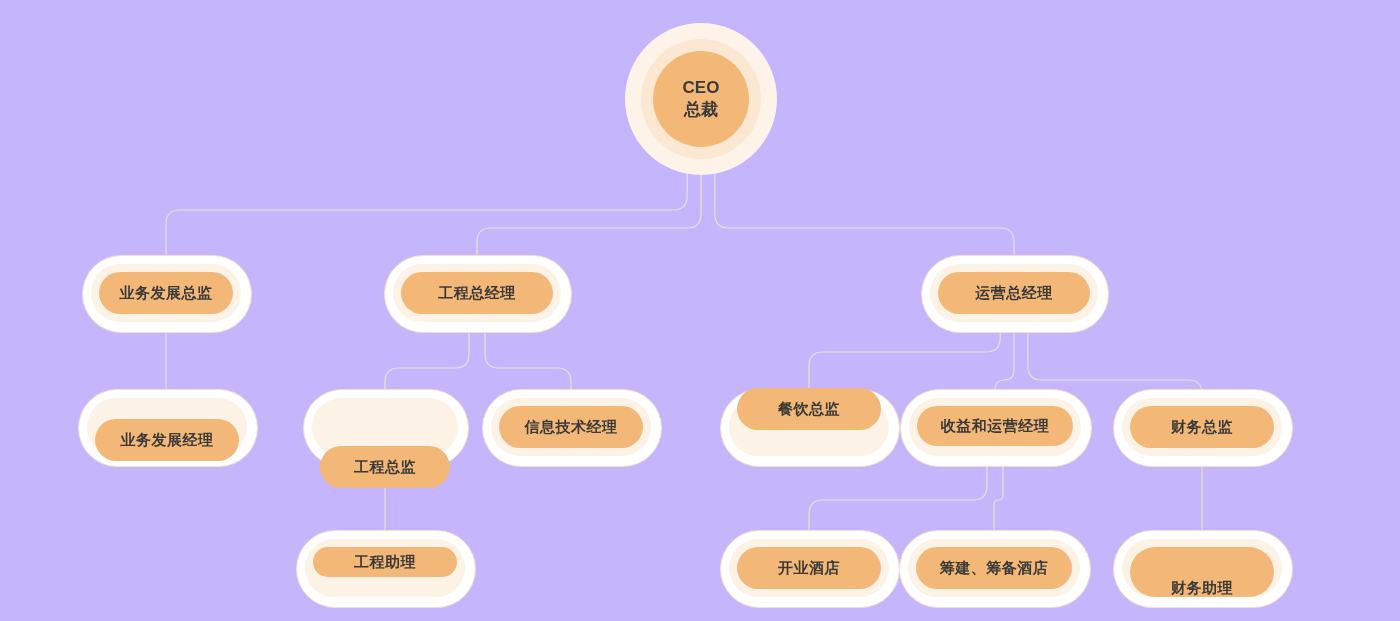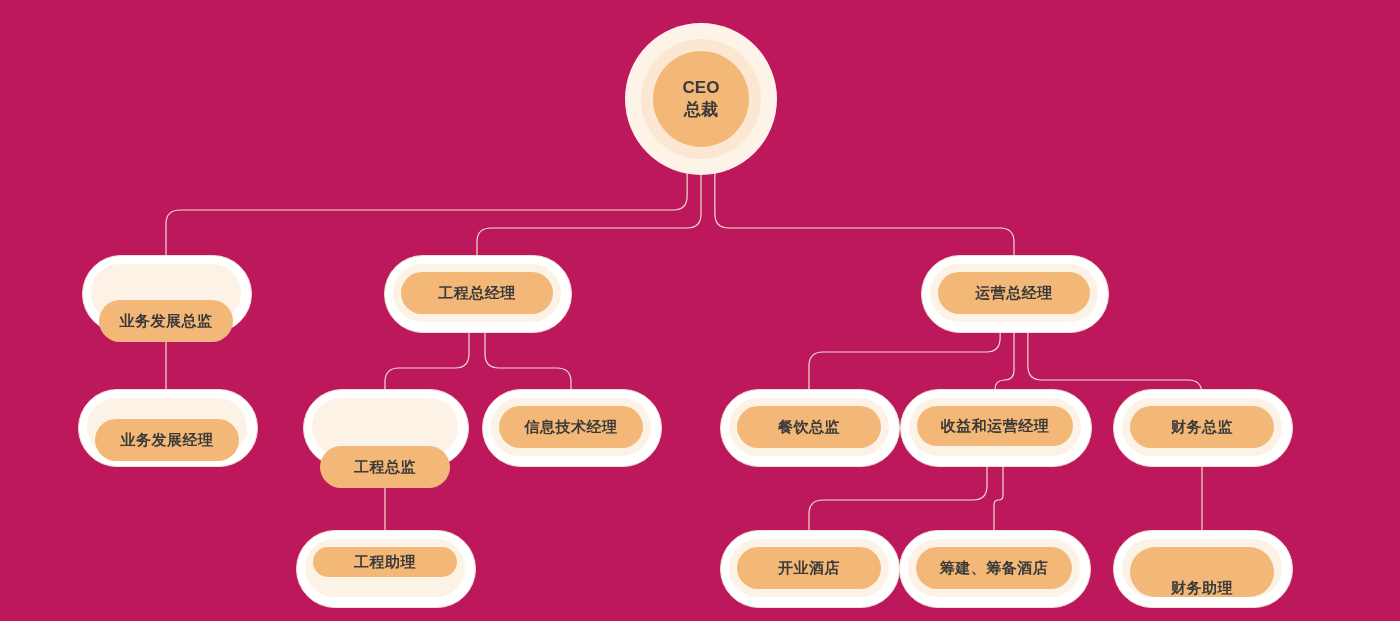--- a/index.html
+++ b/index.html
@@ -8,21 +8,21 @@
     padding: 0;
     background: #ffffff;
   }
   body {
     font-family: "Liberation Sans", "DejaVu Sans", sans-serif;
   }
   #chart-root {
     position: relative;
     width: 1400px;
     height: 621px;
-    background: #be185d;
+    background: #c4b5fd;
     overflow: hidden;
   }
   #connector-layer {
     position: absolute;
     left: 0;
     top: 0;
     width: 1400px;
     height: 621px;
     pointer-events: none;
   }
@@ -112,21 +112,21 @@
   <div class="ceo-ring-outer" style="left:625px; top:23px; width:152px; height:152px;"></div>
   <div class="ceo-ring-mid" style="left:641px; top:39px; width:120px; height:120px;"></div>
   <div class="ceo-core" style="left:653px; top:51px; width:96px; height:96px;">
     <span class="l1">CEO</span>
     <span class="l2">总裁</span>
   </div>
 
   <div id="pill-layer">
       <div class="pill-ring" style="left: 82px; top: 255px; width: 168px; height: 76px;"></div>
       <div class="pill-halo" style="left: 91px; top: 264px; width: 150px; height: 58px;"></div>
-      <div class="node pill" style="left: 99px; top: 272px; width: 134px; height: 42px; margin-top: 28px;">
+      <div class="node pill" style="left: 99px; top: 272px; width: 134px; height: 42px;">
         <span>业务发展总监</span>
       </div>
       <div class="pill-ring" style="left: 384px; top: 255px; width: 186px; height: 76px;"></div>
       <div class="pill-halo" style="left: 393px; top: 264px; width: 168px; height: 58px;"></div>
       <div class="node pill" style="left: 401px; top: 272px; width: 152px; height: 42px;">
         <span>工程总经理</span>
       </div>
       <div class="pill-ring" style="left: 921px; top: 255px; width: 186px; height: 76px;"></div>
       <div class="pill-halo" style="left: 930px; top: 264px; width: 168px; height: 58px;"></div>
       <div class="node pill" style="left: 938px; top: 272px; width: 152px; height: 42px;">
@@ -142,21 +142,21 @@
       <div class="node pill" style="left: 320px; top: 406px; width: 130px; height: 42px; margin-top: 40px;">
         <span>工程总监</span>
       </div>
       <div class="pill-ring" style="left: 482px; top: 389px; width: 178px; height: 76px;"></div>
       <div class="pill-halo" style="left: 491px; top: 398px; width: 160px; height: 58px;"></div>
       <div class="node pill" style="left: 499px; top: 406px; width: 144px; height: 42px;">
         <span>信息技术经理</span>
       </div>
       <div class="pill-ring" style="left: 720px; top: 389px; width: 178px; height: 76px;"></div>
       <div class="pill-halo" style="left: 729px; top: 398px; width: 160px; height: 58px;"></div>
-      <div class="node pill" style="left: 737px; top: 406px; width: 144px; height: 42px; text-align: center;">
+      <div class="node pill" style="left: 737px; top: 388px; width: 144px; height: 42px; text-align: center;">
         <span>餐饮总监</span>
       </div>
       <div class="pill-ring" style="left: 900px; top: 389px; width: 190px; height: 76px;"></div>
       <div class="pill-halo" style="left: 909px; top: 398px; width: 172px; height: 58px;"></div>
       <div class="node pill" style="left: 917px; top: 406px; width: 156px; height: 40px;">
         <span>收益和运营经理</span>
       </div>
       <div class="pill-ring" style="left: 1113px; top: 389px; width: 178px; height: 76px;"></div>
       <div class="pill-halo" style="left: 1122px; top: 398px; width: 160px; height: 58px;"></div>
       <div class="node pill" style="left: 1130px; top: 406px; width: 144px; height: 42px;">

